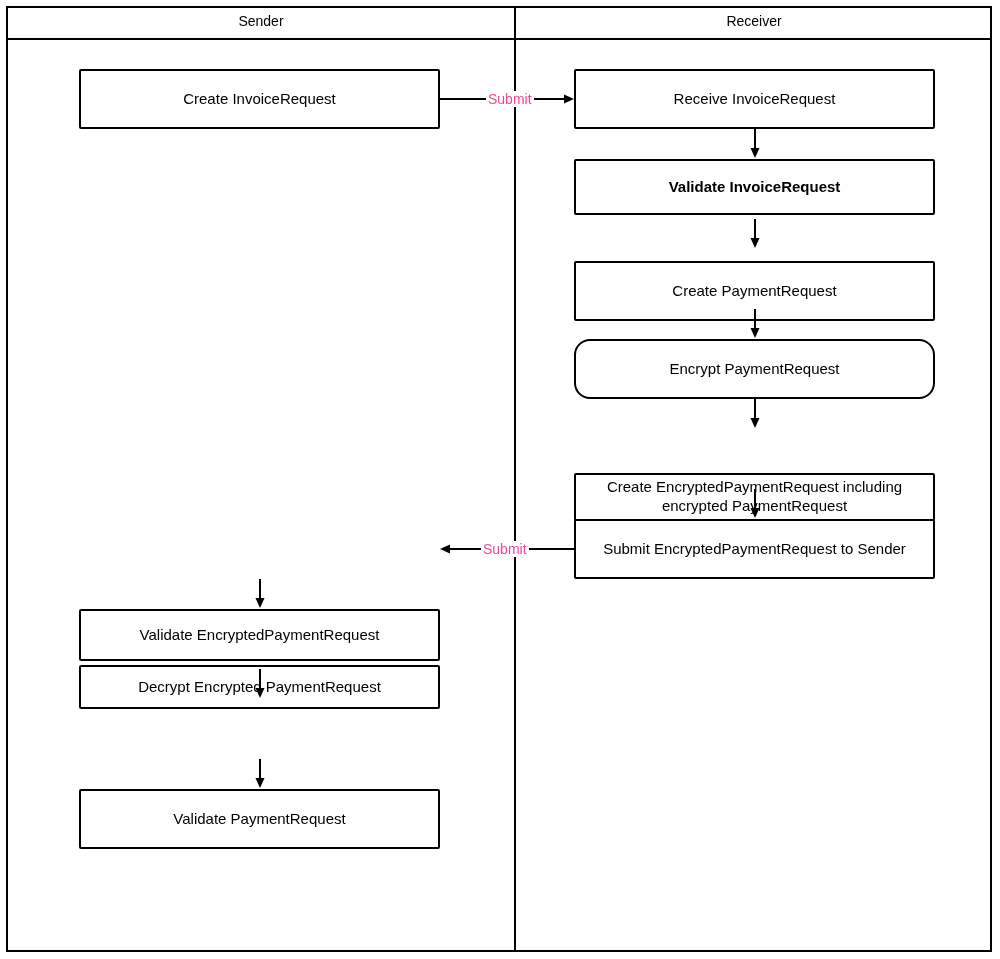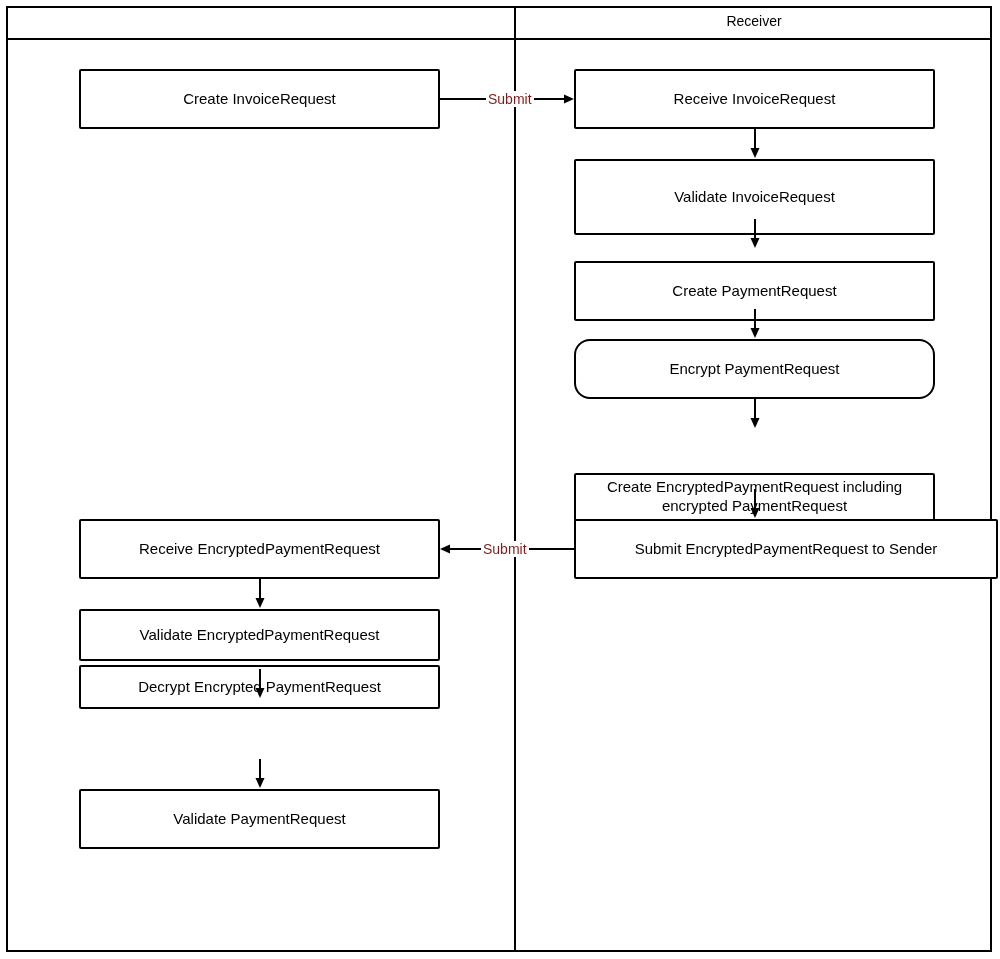--- a/index.html
+++ b/index.html
@@ -72,60 +72,60 @@
   .arrow {
     position: absolute;
   }
   .arrow svg {
     display: block;
     overflow: visible;
   }
   .edge-label {
     position: absolute;
     font-size: 14px;
-    color: #7f1d1d;
+    color: #ec4899;
     background: #ffffff;
     padding: 0 2px;
     line-height: 16px;
     height: 16px;
     white-space: nowrap;
   }
 </style>
 </head>
 <body>
 
 <div id="diagram">
 
   <div class="frame"></div>
   <div class="lane-header-rule"></div>
   <div class="lane-divider"></div>
 
+  <div class="lane-title sender">Sender</div>
   <div class="lane-title receiver">Receiver</div>
 
   <div class="node" style="left:79px; top:69px; width:361px; height:60px;">Create InvoiceRequest</div>
 
-  <div class="node" style="left:79px; top:519px; width:361px; height:60px;">Receive EncryptedPaymentRequest</div>
 
   <div class="node" style="left:79px; top:609px; width:361px; height:52px;">Validate EncryptedPaymentRequest</div>
 
   <div class="node" style="left:79px; top:665px; width:361px; height:44px;">Decrypt Encrypted PaymentRequest</div>
 
   <div class="node" style="left:79px; top:789px; width:361px; height:60px;">Validate PaymentRequest</div>
 
   <div class="node" style="left:574px; top:69px; width:361px; height:60px;text-align:center;">Receive InvoiceRequest</div>
 
-  <div class="node" style="left:574px; top:159px; width:361px; height:76px;">Validate InvoiceRequest</div>
+  <div class="node" style="left:574px; top:159px; width:361px; height:56px;font-weight:bold;">Validate InvoiceRequest</div>
 
   <div class="node" style="left:574px; top:249px; width:361px; height:60px;margin-top:12px;">Create PaymentRequest</div>
 
   <div class="node" style="left:574px; top:339px; width:361px; height:60px;border-radius:16px;">Encrypt PaymentRequest</div>
 
   <div class="node" style="left:574px; top:429px; width:361px; height:48px;margin-top:44px;">Create EncryptedPaymentRequest including encrypted PaymentRequest</div>
 
-  <div class="node" style="left:574px; top:519px; width:424px; height:60px;text-align:right;">Submit EncryptedPaymentRequest to Sender</div>
+  <div class="node" style="left:574px; top:519px; width:361px; height:60px;text-align:right;">Submit EncryptedPaymentRequest to Sender</div>
 
   <div class="arrow" style="left:440px; top:91px; width:136px; height:16px;">
     <svg width="136" height="16" viewBox="0 0 136 16">
       <line x1="0" y1="8" x2="126" y2="8" stroke="#000000" stroke-width="2"></line>
       <polygon points="134,8 124,3.5 124,12.5" fill="#000000"></polygon>
     </svg>
   </div>
   <div class="edge-label" style="left:486px; top:91px;">Submit</div>
 
   <div class="arrow" style="left:747px; top:129px; width:16px; height:30px;">

